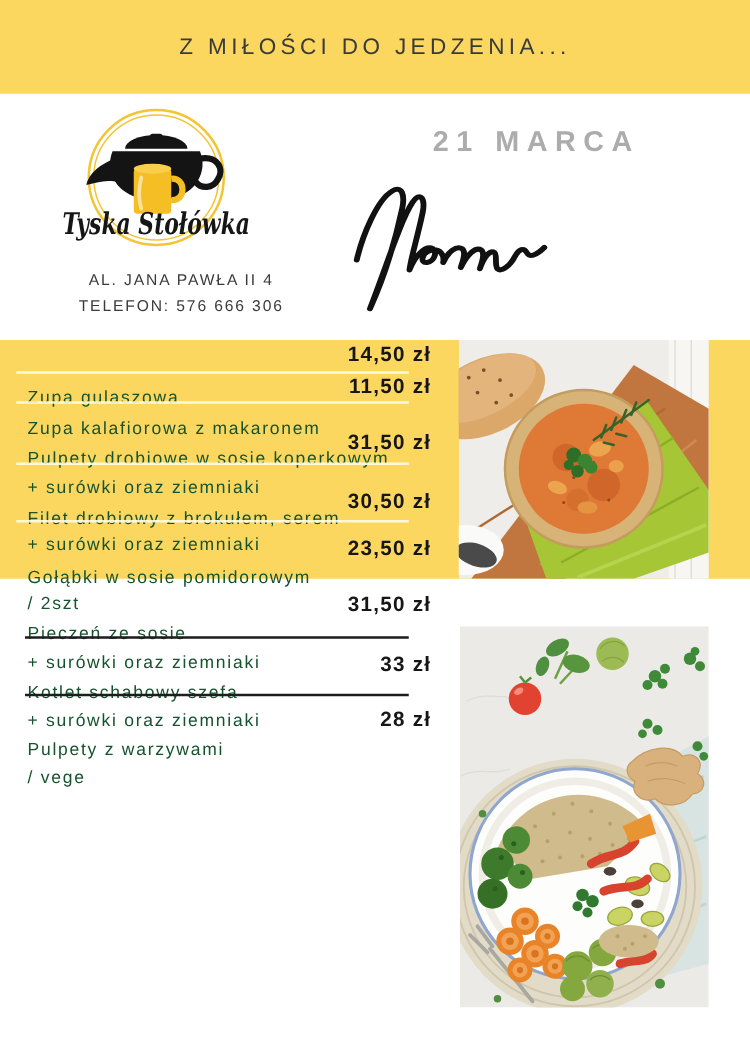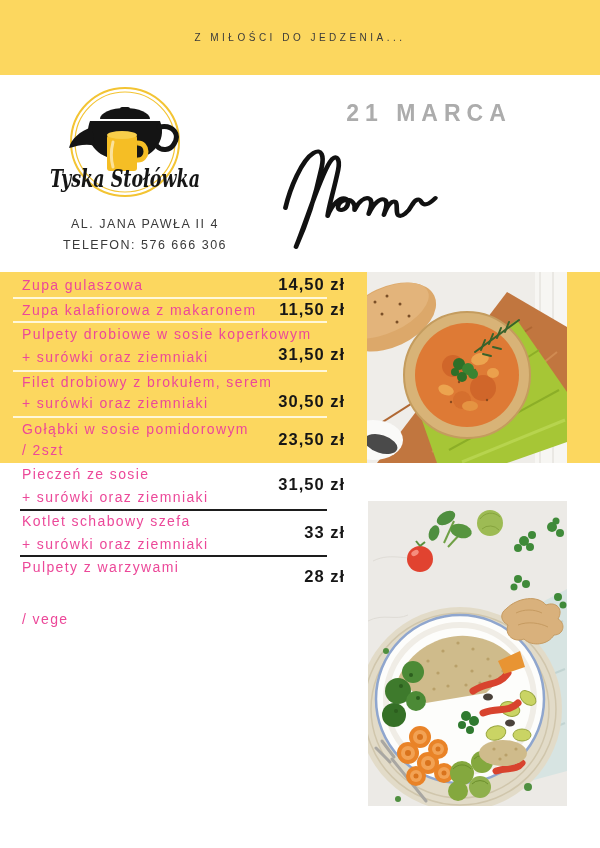--- a/index.html
+++ b/index.html
@@ -2,50 +2,50 @@
 <html><head>
 <meta charset="utf-8">
 <style>
   html,body{margin:0;padding:0;background:#ffffff;}
   .page{position:relative;width:600px;height:848px;background:#ffffff;overflow:hidden;
         font-family:"Liberation Sans", sans-serif;}
 
   
   .band{position:absolute;left:0;top:0;width:600px;height:75px;background:#FCD75F;}
   .tagline{position:absolute;left:0;top:0;width:600px;line-height:75px;text-align:center;
-           font-size:10px;letter-spacing:3.5px;color:#3A3A3A;}
+           font-size:18px;letter-spacing:3.5px;color:#3A3A3A;}
 
   
   .logo{position:absolute;left:50px;top:85px;width:150px;height:125px;}
   
   .address{position:absolute;left:20px;top:214px;width:250px;text-align:center;
            font-size:12.5px;letter-spacing:1.5px;color:#3A3A3A;line-height:21px;}
 
   
   .date{position:absolute;left:299px;top:100px;width:260px;text-align:center;
         font-size:23px;font-weight:bold;letter-spacing:6px;color:#ACACAC;}
   .menu-script{position:absolute;left:276px;top:142px;width:170px;height:112px;}
 
   
   .yellow-block{position:absolute;left:0;top:272px;width:600px;height:191px;background:#FCD75F;}
 
-  .mi-name{position:absolute;left:22px;font-size:14px;letter-spacing:1.4px;color:#ec4899;white-space:nowrap;}
+  .mi-name{position:absolute;left:22px;font-size:14px;letter-spacing:1.4px;color:#14532d;white-space:nowrap;margin-top:32px;}
   .mi-price{position:absolute;left:215px;width:130px;text-align:right;font-weight:bold;
             font-size:16.5px;letter-spacing:1px;color:#161616;white-space:nowrap;}
   .div-y{position:absolute;left:13px;width:314px;height:2px;background:rgba(255,252,232,0.9);}
   .div-b{position:absolute;left:20px;width:307px;height:2px;background:#1D1D1D;}
 
   .n0{top:277px}.p0{top:275px}
   .n1{top:302px}.p1{top:300px}
   .n2a{top:326px}.n2b{top:349px}.p2{top:345px}
   .n3a{top:374px}.n3b{top:395px}.p3{top:392px}
   .n4a{top:421px}.n4b{top:442px}.p4{top:430px}
   .n5a{top:466px}.n5b{top:489px}.p5{top:475px}
   .n6a{top:513px}.n6b{top:536px}.p6{top:523px}
-  .n7a{top:559px}.n7b{top:611px}.p7{top:567px}
+  .n7a{top:559px}.n7b{top:581px}.p7{top:567px}
   .d0{top:297px}.d1{top:321px}.d2{top:370px}.d3{top:416px}
   .d4{top:509px}.d5{top:555px}
 
   
   .photo-top{position:absolute;left:367px;top:272px;width:200px;height:191px;}
   .photo-bottom{position:absolute;left:368px;top:501px;width:199px;height:305px;}
   .photo-top svg,.photo-bottom svg,.logo svg,.menu-script svg{display:block;}
 </style>
 </head>
 <body>

